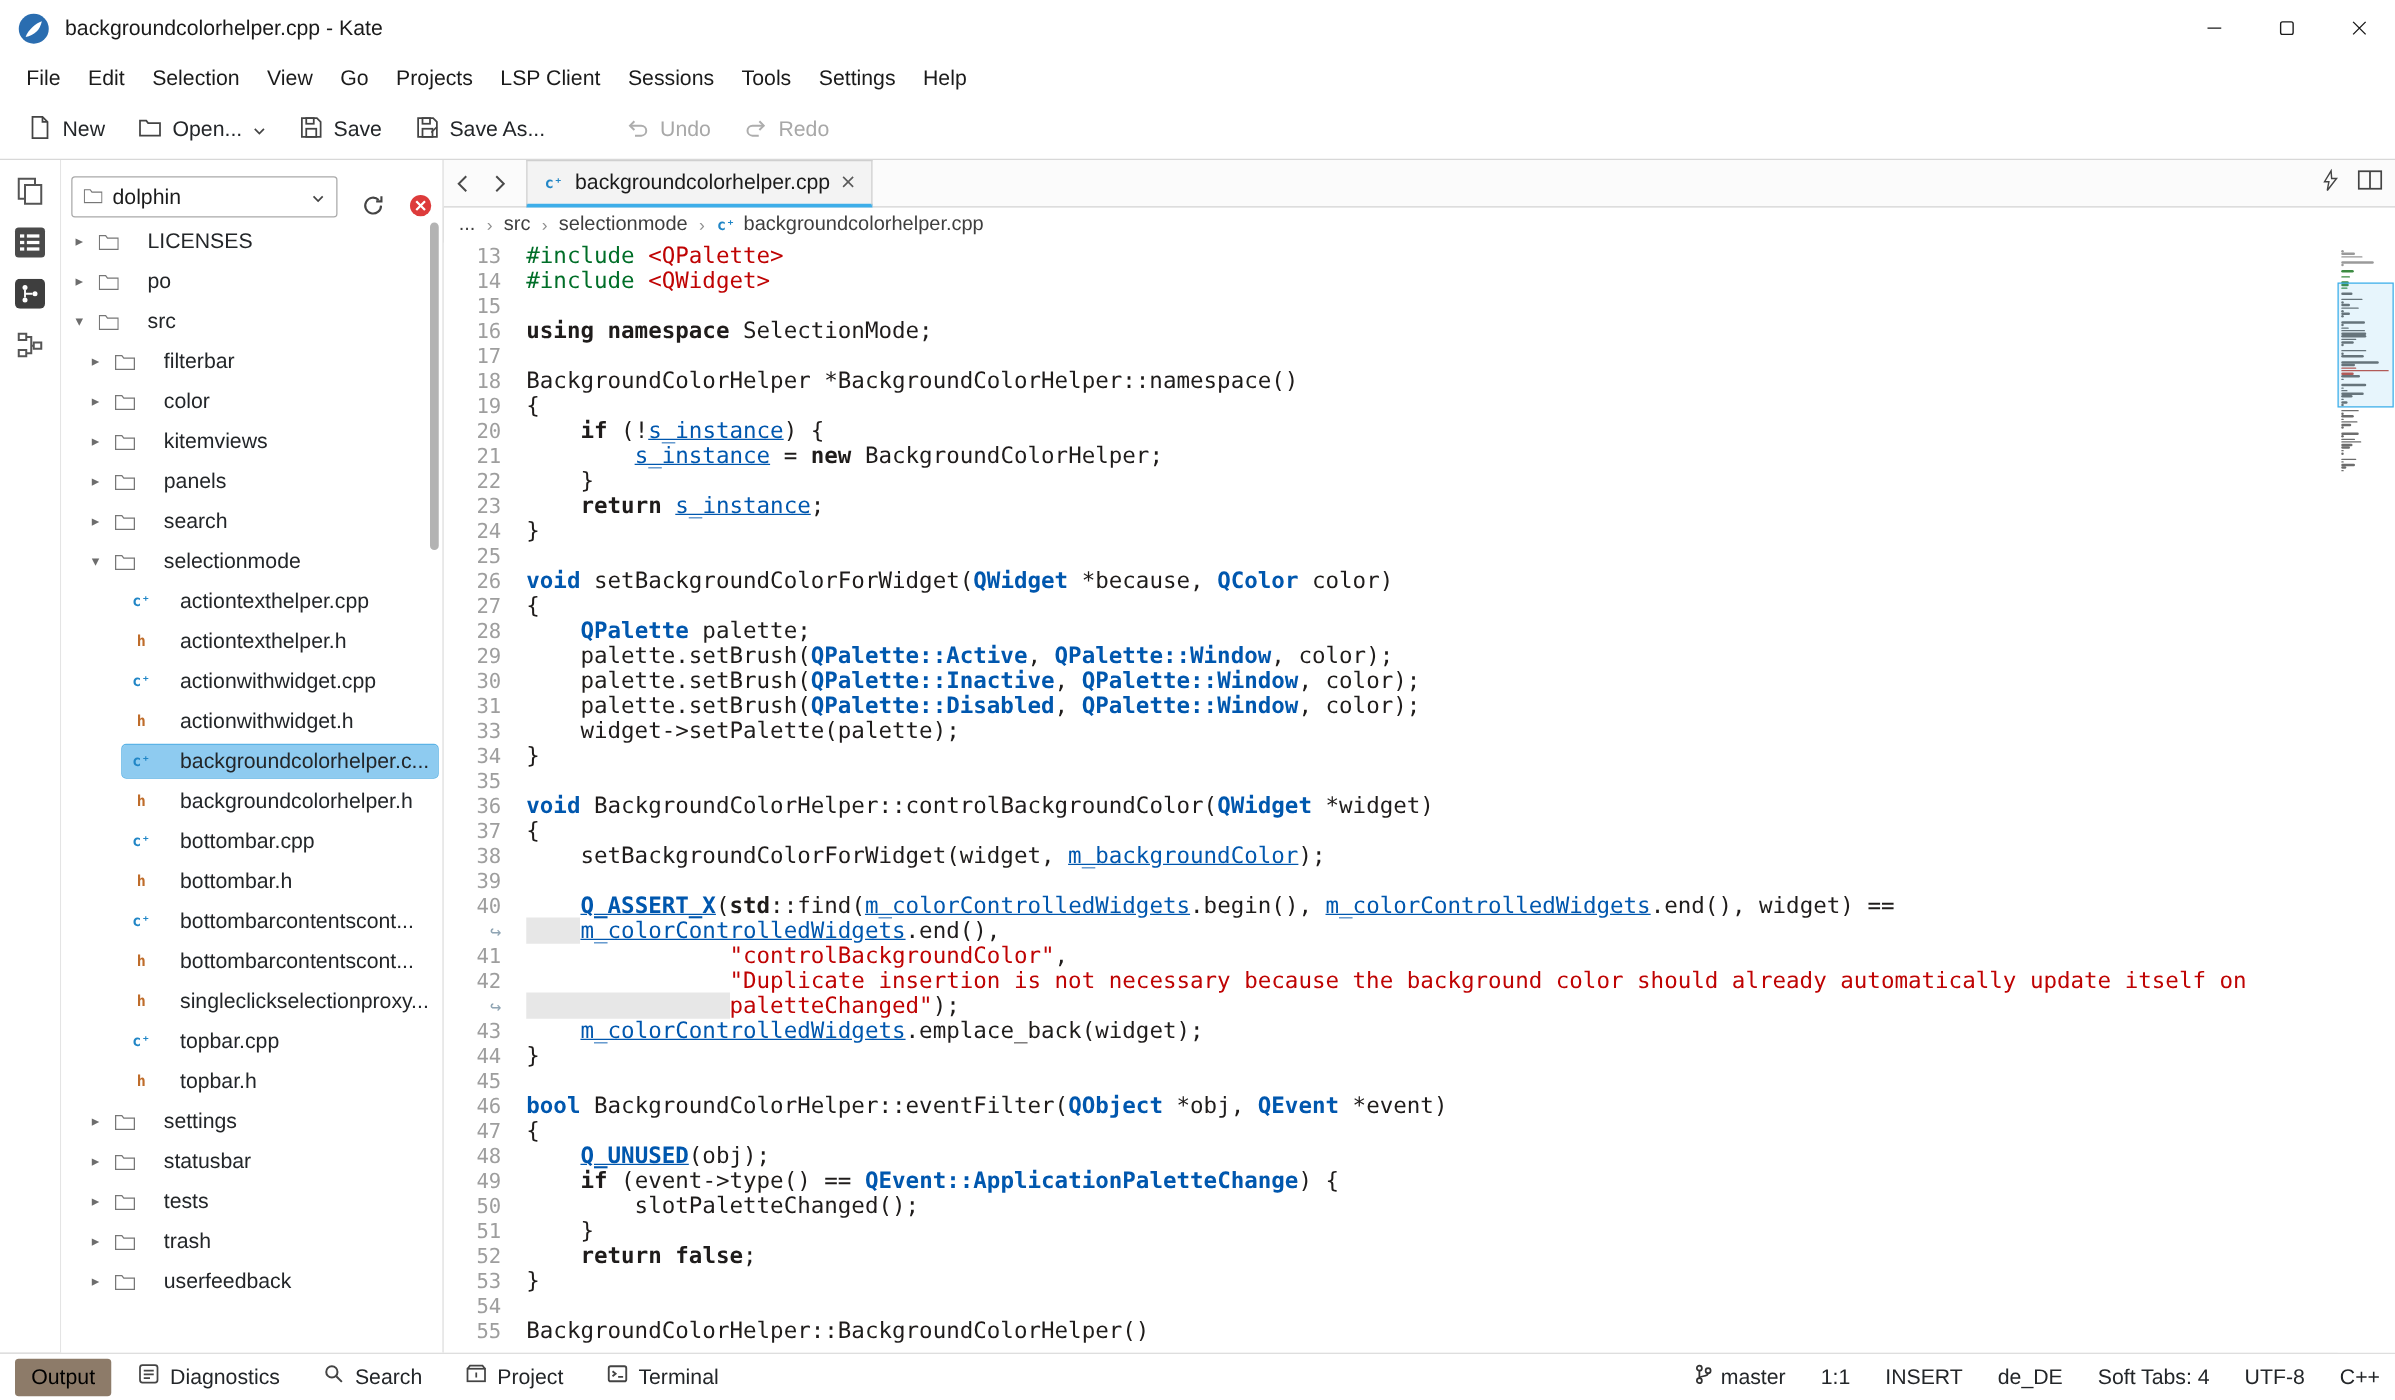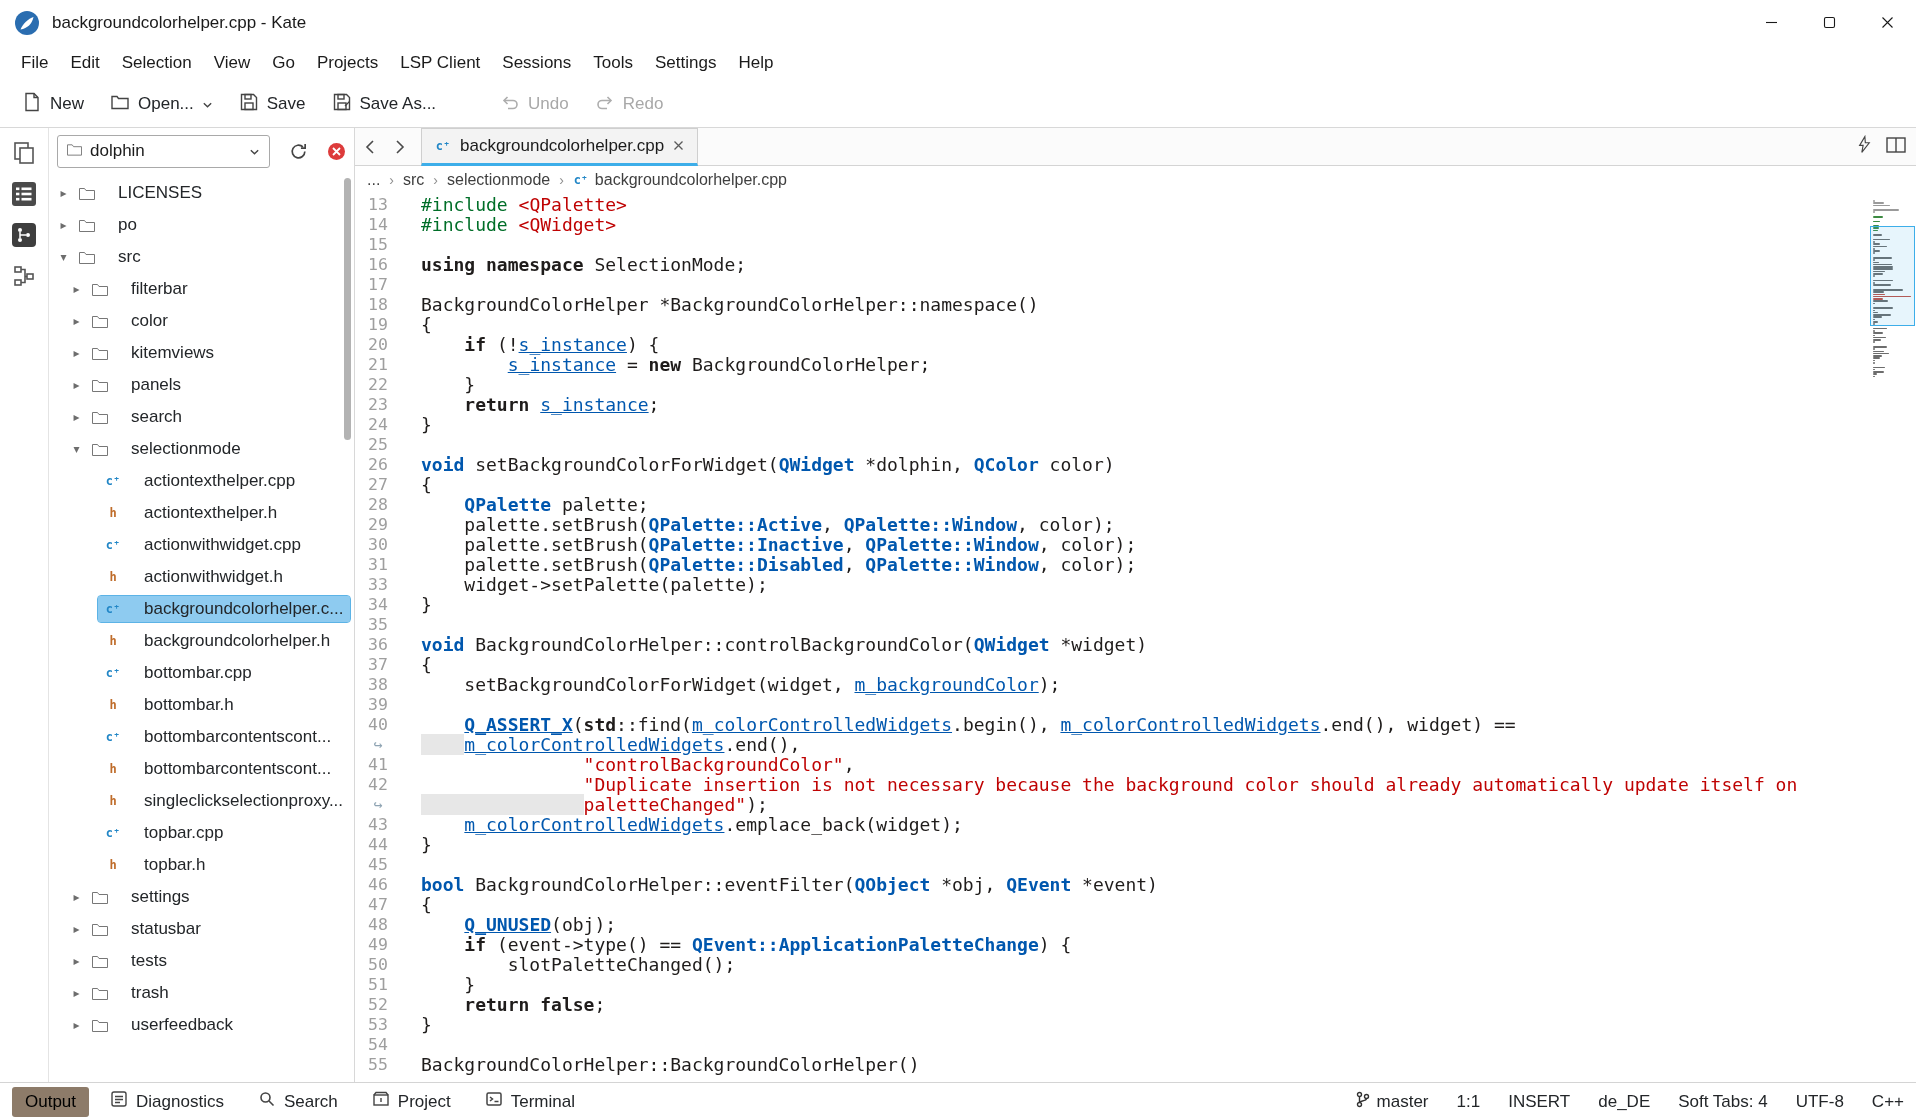--- a/index.html
+++ b/index.html
@@ -21,21 +21,21 @@
   .tool-btn.disabled{color:#a8a8a8}
   .tool-gap{width:36px}
 
   
   .main{display:flex;height:954px;background:#fff}
   .dock{width:49px;border-right:1px solid #e4e4e4;display:flex;flex-direction:column;align-items:center;padding-top:8px;gap:7px;flex:none}
   .dock-btn{width:34px;height:34px;display:flex;align-items:center;justify-content:center;border-radius:4px}
 
   
   .panel{width:306px;border-right:1px solid #d8d8d8;display:flex;flex-direction:column;flex:none;background:#fff}
-  .panel-header{height:46px;display:flex;align-items:center;padding:0 8px;gap:19px;flex:none}
+  .panel-header{height:46px;display:flex;align-items:flex-end;padding:0 8px;gap:19px;flex:none}
   .combo{flex:1;height:33px;border:1px solid #a9a9a9;border-radius:3px;display:flex;align-items:center;gap:8px;padding:0 9px;font-size:17px;background:#fff}
   .combo .spacer{flex:1}
   .icon-btn{display:flex;align-items:center;justify-content:center;flex:none}
   .tree{flex:1;position:relative;overflow:hidden;padding-top:3px}
   .tree-row{height:32px;display:flex;align-items:center;font-size:17px;color:#232629}
   .expander{width:17px;flex:none;text-align:center;color:#6d6d6d;font-size:12px}
   .row-inner{display:flex;align-items:center;gap:23px;padding:3px 7px;border-radius:3px;white-space:nowrap}
   .tree-row.selected .row-inner{background:#8ecbf0;outline:1px solid #5cb3e6}
   .fi{display:inline-flex;width:16px;justify-content:center;font-family:"DejaVu Sans Mono",monospace;font-weight:bold;font-size:12px;flex:none}
   .fi-cpp{color:#2186c6}
@@ -50,21 +50,21 @@
   .tabbar{height:38px;background:#fbfbfb;border-bottom:1px solid #d4d4d4;display:flex;align-items:stretch;position:relative;flex:none}
   .tab-nav{width:30px;display:flex;align-items:center;justify-content:center}
   .tab{margin-left:6px;margin-bottom:-1px;display:flex;align-items:center;gap:9px;padding:0 13px;background:#f3f3f3;border:1px solid #cfcfcf;border-bottom:3px solid #3daee9;font-size:17px;color:#1b1b1b}
   .tab-actions{position:absolute;right:10px;top:0;height:100%;display:flex;align-items:center;gap:15px}
   .breadcrumb{height:28px;display:flex;align-items:center;gap:9px;padding-left:12px;font-size:16px;color:#3f3f3f;flex:none}
   .crumb-sep{color:#8f8f8f;font-size:14px}
   .crumb-item{display:flex;align-items:center;gap:6px}
 
   .code-area{flex:1;position:relative;overflow:hidden;font-family:"DejaVu Sans Mono","Liberation Mono",monospace;font-size:18px;line-height:20px;background:#fff;padding-top:1px}
   .code-row{display:flex;height:20px;white-space:pre}
-  .gutter-cell{width:66px;flex:none;text-align:center;padding-right:20px;color:#9e9e9e;font-size:16.5px}
+  .gutter-cell{width:66px;flex:none;text-align:right;padding-right:20px;color:#9e9e9e;font-size:16.5px}
   .gutter-cell.wrap{color:#8fa4b3;font-size:15px}
   .code-line{flex:1;min-width:0}
   .tk-n{color:#1f1c1b}
   .tk-pp{color:#006e28}
   .tk-inc{color:#bf0303}
   .tk-kw{font-weight:bold;color:#1f1c1b}
   .tk-dt{font-weight:bold;color:#0057ae}
   .tk-str{color:#bf0303}
   .tk-mem{color:#0057ae;text-decoration:underline}
   .tk-mac{color:#0057ae;font-weight:bold;text-decoration:underline}
@@ -519,21 +519,21 @@
           <div class="code-row"><div class="gutter-cell">16</div><div class="code-line"><span class="tk-kw">using namespace</span><span class="tk-n"> SelectionMode;</span></div></div>
           <div class="code-row"><div class="gutter-cell">17</div><div class="code-line"></div></div>
           <div class="code-row"><div class="gutter-cell">18</div><div class="code-line"><span class="tk-n">BackgroundColorHelper *BackgroundColorHelper::namespace()</span></div></div>
           <div class="code-row"><div class="gutter-cell">19</div><div class="code-line"><span class="tk-n">{</span></div></div>
           <div class="code-row"><div class="gutter-cell">20</div><div class="code-line"><span class="tk-n">    </span><span class="tk-kw">if</span><span class="tk-n"> (!</span><span class="tk-mem">s_instance</span><span class="tk-n">) {</span></div></div>
           <div class="code-row"><div class="gutter-cell">21</div><div class="code-line"><span class="tk-n">        </span><span class="tk-mem">s_instance</span><span class="tk-n"> = </span><span class="tk-kw">new</span><span class="tk-n"> BackgroundColorHelper;</span></div></div>
           <div class="code-row"><div class="gutter-cell">22</div><div class="code-line"><span class="tk-n">    }</span></div></div>
           <div class="code-row"><div class="gutter-cell">23</div><div class="code-line"><span class="tk-n">    </span><span class="tk-kw">return</span><span class="tk-n"> </span><span class="tk-mem">s_instance</span><span class="tk-n">;</span></div></div>
           <div class="code-row"><div class="gutter-cell">24</div><div class="code-line"><span class="tk-n">}</span></div></div>
           <div class="code-row"><div class="gutter-cell">25</div><div class="code-line"></div></div>
-          <div class="code-row"><div class="gutter-cell">26</div><div class="code-line"><span class="tk-dt">void</span><span class="tk-n"> setBackgroundColorForWidget(</span><span class="tk-dt">QWidget</span><span class="tk-n"> *dolphin, </span><span class="tk-dt">QColor</span><span class="tk-n"> color)</span></div></div>
+          <div class="code-row"><div class="gutter-cell">26</div><div class="code-line"><span class="tk-dt">void</span><span class="tk-n"> setBackgroundColorForWidget(</span><span class="tk-dt">QWidget</span><span class="tk-n"> *because, </span><span class="tk-dt">QColor</span><span class="tk-n"> color)</span></div></div>
           <div class="code-row"><div class="gutter-cell">27</div><div class="code-line"><span class="tk-n">{</span></div></div>
           <div class="code-row"><div class="gutter-cell">28</div><div class="code-line"><span class="tk-n">    </span><span class="tk-dt">QPalette</span><span class="tk-n"> palette;</span></div></div>
           <div class="code-row"><div class="gutter-cell">29</div><div class="code-line"><span class="tk-n">    palette.setBrush(</span><span class="tk-dt">QPalette::Active</span><span class="tk-n">, </span><span class="tk-dt">QPalette::Window</span><span class="tk-n">, color);</span></div></div>
           <div class="code-row"><div class="gutter-cell">30</div><div class="code-line"><span class="tk-n">    palette.setBrush(</span><span class="tk-dt">QPalette::Inactive</span><span class="tk-n">, </span><span class="tk-dt">QPalette::Window</span><span class="tk-n">, color);</span></div></div>
           <div class="code-row"><div class="gutter-cell">31</div><div class="code-line"><span class="tk-n">    palette.setBrush(</span><span class="tk-dt">QPalette::Disabled</span><span class="tk-n">, </span><span class="tk-dt">QPalette::Window</span><span class="tk-n">, color);</span></div></div>
           <div class="code-row"><div class="gutter-cell">33</div><div class="code-line"><span class="tk-n">    widget-&gt;setPalette(palette);</span></div></div>
           <div class="code-row"><div class="gutter-cell">34</div><div class="code-line"><span class="tk-n">}</span></div></div>
           <div class="code-row"><div class="gutter-cell">35</div><div class="code-line"></div></div>
           <div class="code-row"><div class="gutter-cell">36</div><div class="code-line"><span class="tk-dt">void</span><span class="tk-n"> BackgroundColorHelper::controlBackgroundColor(</span><span class="tk-dt">QWidget</span><span class="tk-n"> *widget)</span></div></div>
           <div class="code-row"><div class="gutter-cell">37</div><div class="code-line"><span class="tk-n">{</span></div></div>

